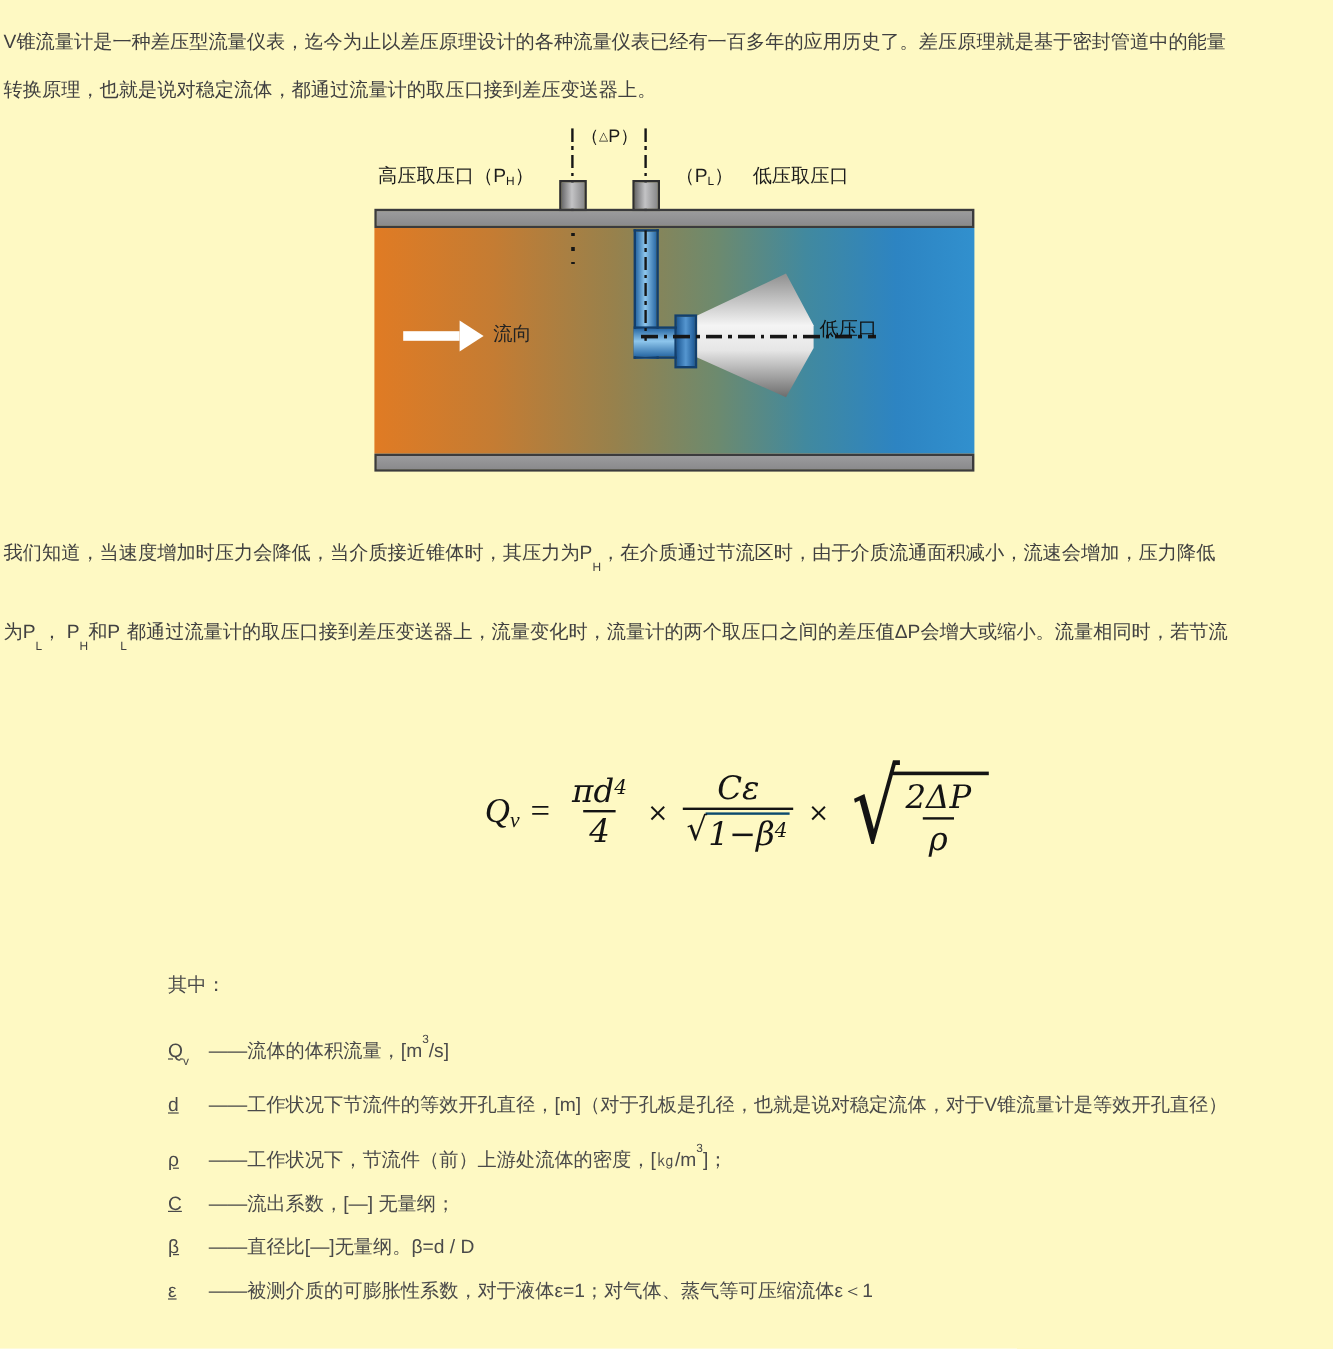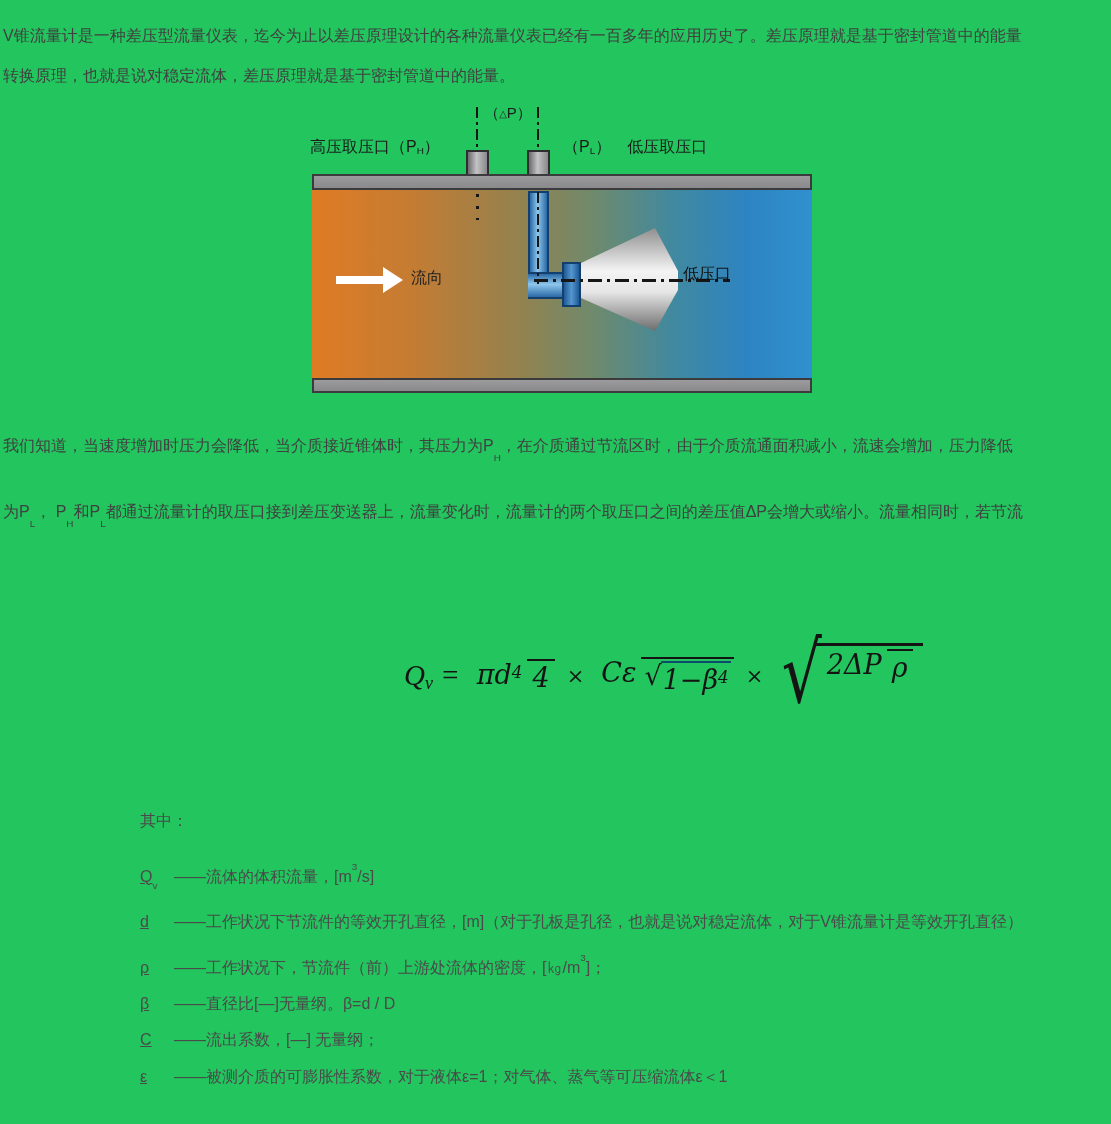--- a/index.html
+++ b/index.html
@@ -1,22 +1,22 @@
 <!DOCTYPE html>
 <html><head>
 <meta charset="utf-8">
 <style>
   html,body{margin:0;padding:0;background:#fff;}
-  #page{position:relative;width:1111px;height:1124px;background:#22c55e;overflow:hidden;
+  #page{position:relative;width:1111px;height:1124px;background:#fef9c3;overflow:hidden;
         font-family:"Liberation Sans",sans-serif;color:#3f3f3f;}
   .abs{position:absolute;}
   
   .para{white-space:nowrap;font-size:16px;color:#404040;}
   .p1{left:3px;top:16px;line-height:40px;}
-  .p2{left:3px;top:419px;line-height:54px;}
+  .p2{left:3px;top:435px;line-height:54px;}
   sub{font-size:62%;vertical-align:-18%;}
   sup{font-size:62%;vertical-align:32%;}
   .tri{font-size:66%;vertical-align:12%;}
   
   .pipe-wall{background:linear-gradient(180deg,#9b9b9d,#8a8a8c);border:2px solid #3b3b3d;box-sizing:border-box;}
   .pipe-top{left:312px;top:174px;width:500px;height:16px;}
   .pipe-bottom{left:312px;top:378px;width:500px;height:15px;}
   .pipe-interior{left:312px;top:190px;width:500px;height:188px;
      background:linear-gradient(90deg,#e07b24 0%,#c47c33 20%,#97814c 40%,#6d8a6e 57%,#41899f 72%,#2d84c2 87%,#3190ce 100%);}
   .tap{width:23px;height:26px;top:150px;box-sizing:border-box;border:2px solid #2e2e30;
@@ -36,29 +36,29 @@
   .tube-h{left:528px;top:272px;width:46px;height:27px;box-sizing:border-box;z-index:3;
      background:linear-gradient(180deg,#2a6aa6,#8ec6ec 45%,#2a6aa6);border:2px solid #123f6e;border-left:none;}
   .collar{left:562px;top:262px;width:19px;height:45px;box-sizing:border-box;z-index:4;
      background:linear-gradient(90deg,#1e5a96,#5596d0 50%,#1e5a96);border:2px solid #123f6e;}
   .cone-svg{left:312px;top:190px;z-index:5;}
   .arrow-shaft{left:336px;top:276px;width:47px;height:8px;background:#ffffff;z-index:2;}
   .arrow-head{left:383px;top:267px;width:0;height:0;z-index:2;
      border-left:20px solid #ffffff;border-top:13px solid transparent;border-bottom:13px solid transparent;}
   .dlabel{font-size:16px;color:#1c1c1c;white-space:nowrap;z-index:8;}
   .lbl-dp{left:474px;top:104px;width:68px;text-align:center;font-size:15px;}
-  .lbl-high{left:310px;top:137px;width:140px;text-align:left;}
+  .lbl-high{left:310px;top:137px;width:140px;text-align:center;}
   .lbl-low{left:563px;top:137px;}
   .lbl-flow{left:411px;top:268px;color:#232323;z-index:6;}
   .lbl-port{left:683px;top:264px;color:#101010;z-index:8;}
   
   .formula{left:404px;top:638px;display:flex;align-items:center;gap:12px;
      font-family:"DejaVu Serif","Liberation Serif",serif;font-style:italic;font-size:27px;color:#141414;}
   .f-lead{font-size:29px;font-family:Liberation Serif, serif;}
-  .frac{display:inline-flex;flex-direction:row;align-items:flex-start;line-height:1.18;}
+  .frac{display:inline-flex;flex-direction:column;align-items:center;line-height:1.18;}
   .fnum{padding:0 5px;}
   .fden{border-top:2px solid #141414;padding:1px 5px 0;}
   .den-root{display:flex;align-items:flex-start;padding:2px 3px 0;}
   .rt{font-style:normal;line-height:1;margin-right:-1px;transform:translateY(1px);}
   .rt-ol{border-top:2px solid #0c4a6e;padding:1px 2px 0;}
   .f-times{font-style:normal;font-size:21px;}
   .bigroot{display:flex;align-items:flex-start;}
   .rt-big{font-style:normal;font-size:84px;line-height:76px;margin-right:-13px;position:relative;top:-3px;transform:scaleX(.75);}
   .rt-content{border-top:3px solid #141414;padding:3px 10px 0 6px;margin-top:5px;}
   
@@ -66,21 +66,21 @@
   .defs{left:140px;top:849px;font-size:16px;line-height:36.4px;color:#4a4a4a;white-space:nowrap;}
   .def-sym{display:inline-block;width:34px;text-decoration:underline;}
 </style>
 </head>
 <body>
 
 <div id="page">
 
   <div class="abs para p1">
     <div>V锥流量计是一种差压型流量仪表，迄今为止以差压原理设计的各种流量仪表已经有一百多年的应用历史了。差压原理就是基于密封管道中的能量</div>
-    <div>转换原理，也就是说对稳定流体，差压原理就是基于密封管道中的能量。</div>
+    <div>转换原理，也就是说对稳定流体，都通过流量计的取压口接到差压变送器上。</div>
   </div>
 
   <div class="abs dlabel lbl-dp">（<span class="tri">△</span>P）</div>
   <div class="abs vline vl-a"></div>
   <div class="abs vline vl-b"></div>
   <div class="abs dlabel lbl-high">高压取压口（P<sub>H</sub>）</div>
   <div class="abs dlabel lbl-low">（P<sub>L</sub>）　低压取压口</div>
   <div class="abs tap tap-left"></div>
   <div class="abs tap tap-right"></div>
 
@@ -149,23 +149,23 @@
     <div class="def-row">
       <span class="def-sym">Q<sub>v</sub></span><span>——流体的体积流量，[m<sup>3</sup>/s]</span>
     </div>
     <div class="def-row">
       <span class="def-sym">d</span><span>——工作状况下节流件的等效开孔直径，[m]（对于孔板是孔径，也就是说对稳定流体，对于V锥流量计是等效开孔直径）</span>
     </div>
     <div class="def-row">
       <span class="def-sym">ρ</span><span>——工作状况下，节流件（前）上游处流体的密度，[㎏/m<sup>3</sup>]；</span>
     </div>
     <div class="def-row">
-      <span class="def-sym">β</span><span>——直径比[—]无量纲。β=d / D</span>
+      <span class="def-sym">C</span><span>——流出系数，[—] 无量纲；</span>
     </div>
     <div class="def-row">
-      <span class="def-sym">C</span><span>——流出系数，[—] 无量纲；</span>
+      <span class="def-sym">β</span><span>——直径比[—]无量纲。β=d / D</span>
     </div>
     <div class="def-row">
       <span class="def-sym">ε</span><span>——被测介质的可膨胀性系数，对于液体ε=1；对气体、蒸气等可压缩流体ε＜1</span>
     </div>
   </div>
 
 </div>
 
 </body></html>

